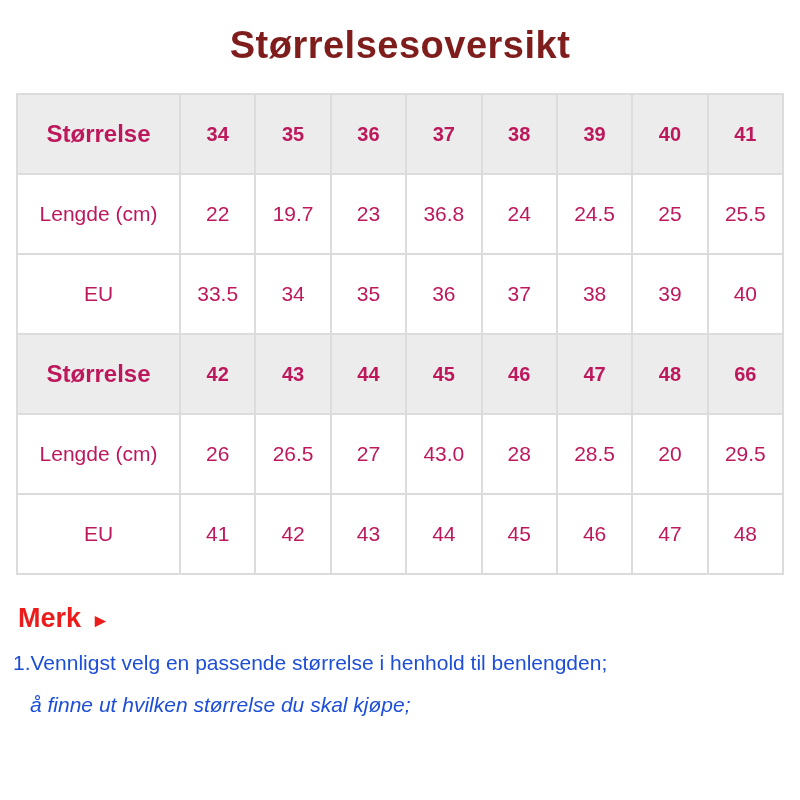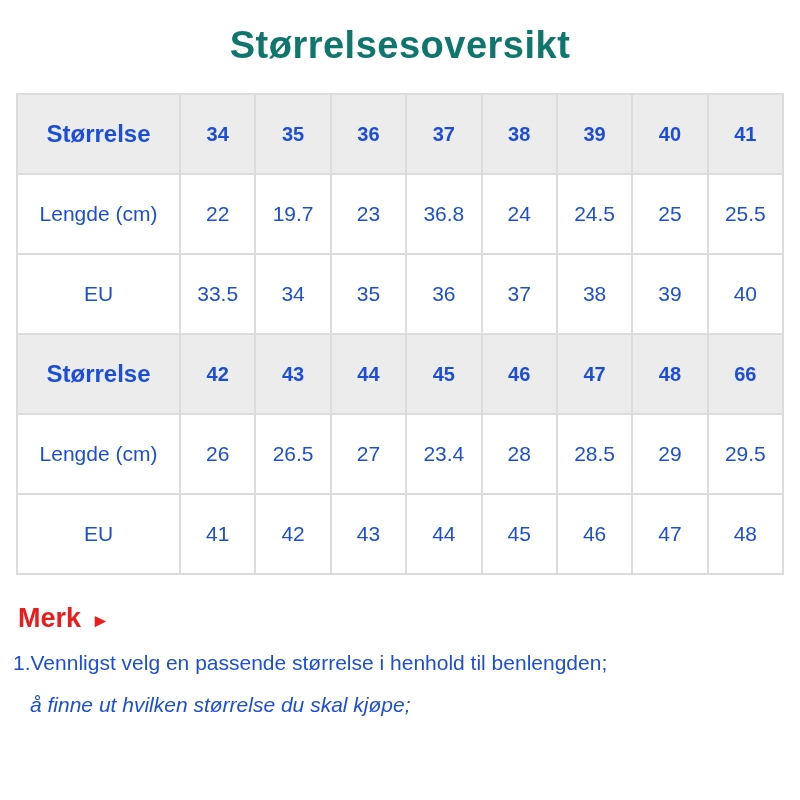--- a/index.html
+++ b/index.html
@@ -9,37 +9,37 @@
     font-family: "Liberation Sans", "DejaVu Sans", sans-serif;
     overflow: hidden;
   }
   .page { width: 800px; height: 800px; position: relative; }
 
   .page-title {
     margin-top: 24px;
     text-align: center;
     font-size: 38px;
     font-weight: bold;
-    color: #0f766e;
+    color: #7f1d1d;
     letter-spacing: 0.5px;
   }
 
   table.size-table {
     margin: 26px 0 0 16px;
     width: 768px;
     border-collapse: collapse;
     table-layout: fixed;
   }
   table.size-table td {
     border: 2px solid #dcdcdc;
     height: 80px;
     text-align: center;
     vertical-align: middle;
     font-size: 21px;
-    color: #1d4ed8;
+    color: #be185d;
     background: #ffffff;
   }
   table.size-table tr.hrow td {
     background: #ececec;
     font-weight: bold;
     font-size: 20px;
   }
   table.size-table tr.hrow td.label-cell {
     font-size: 24px;
   }
@@ -133,24 +133,24 @@
         <td>46</td>
         <td>47</td>
         <td>48</td>
         <td>66</td>
       </tr>
       <tr>
         <td>Lengde (cm)</td>
         <td>26</td>
         <td>26.5</td>
         <td>27</td>
-        <td>23.4</td>
+        <td>43.0</td>
         <td>28</td>
         <td>28.5</td>
-        <td>29</td>
+        <td>20</td>
         <td>29.5</td>
       </tr>
       <tr>
         <td>EU</td>
         <td>41</td>
         <td>42</td>
         <td>43</td>
         <td>44</td>
         <td>45</td>
         <td>46</td>

